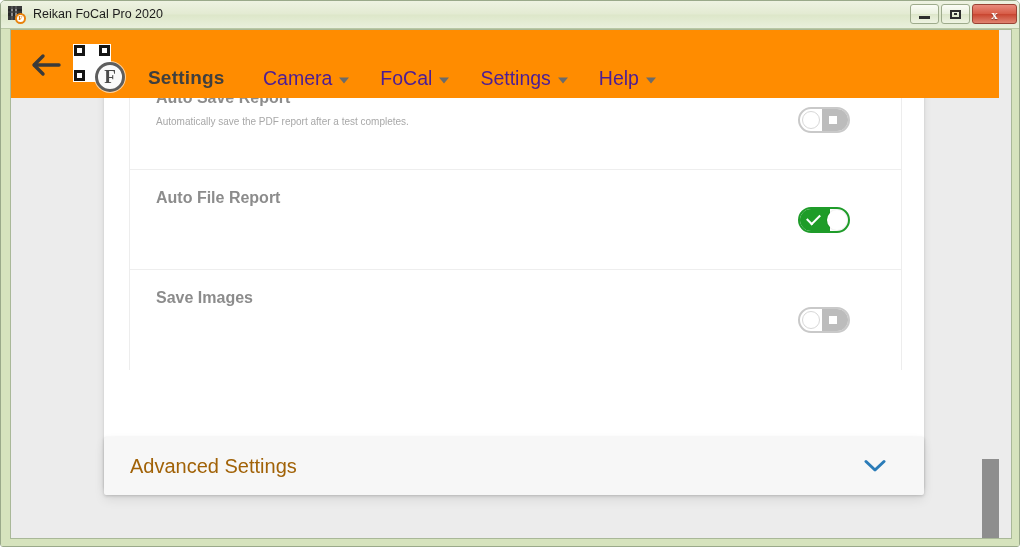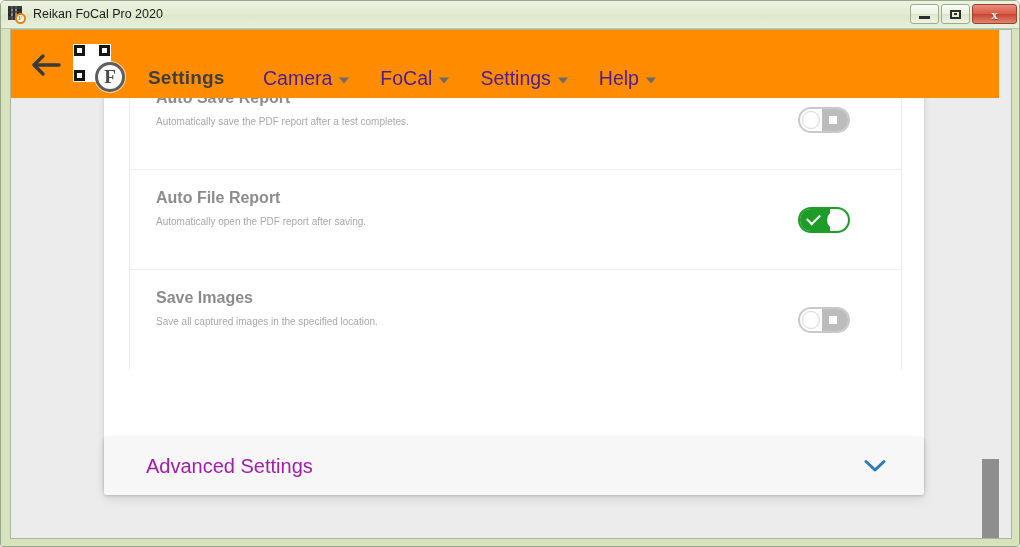--- a/index.html
+++ b/index.html
@@ -392,22 +392,21 @@
     border-radius: 2px;
     box-shadow: 0 1px 3px rgba(0,0,0,.16), 0 5px 11px rgba(0,0,0,.08);
     box-sizing: border-box;
   }
   #advanced-title {
     position: absolute;
     left: 26px;
     top: 50%;
     transform: translateY(-50%);
     font-size: 20px;
-    color: #a21caf;
-    margin-left: 16px;
+    color: #a16207;
   }
   #advanced-chevron {
     position: absolute;
     right: 38px;
     top: 50%;
     transform: translateY(-50%);
     width: 22px;
     height: 14px;
     cursor: pointer;
   }
@@ -505,31 +504,29 @@
               <div class="setting-label">Auto Save Report</div>
               <div class="setting-desc">Automatically save the PDF report after a test completes.</div>
               <div class="toggle off">
                 <div class="track-box"></div>
                 <div class="knob"></div>
               </div>
             </div>
 
             <div class="setting-row">
               <div class="setting-label">Auto File Report</div>
-              <div class="setting-desc">Automatically open the PDF report after saving.</div>
               <div class="toggle on">
                 <div class="track-box"></div>
                 <div class="check"></div>
                 <div class="knob"></div>
               </div>
             </div>
 
             <div class="setting-row">
               <div class="setting-label">Save Images</div>
-              <div class="setting-desc">Save all captured images in the specified location.</div>
               <div class="toggle off">
                 <div class="track-box"></div>
                 <div class="knob"></div>
               </div>
             </div>
 
           </div>
         </div>
 
         <div id="advanced-card">

